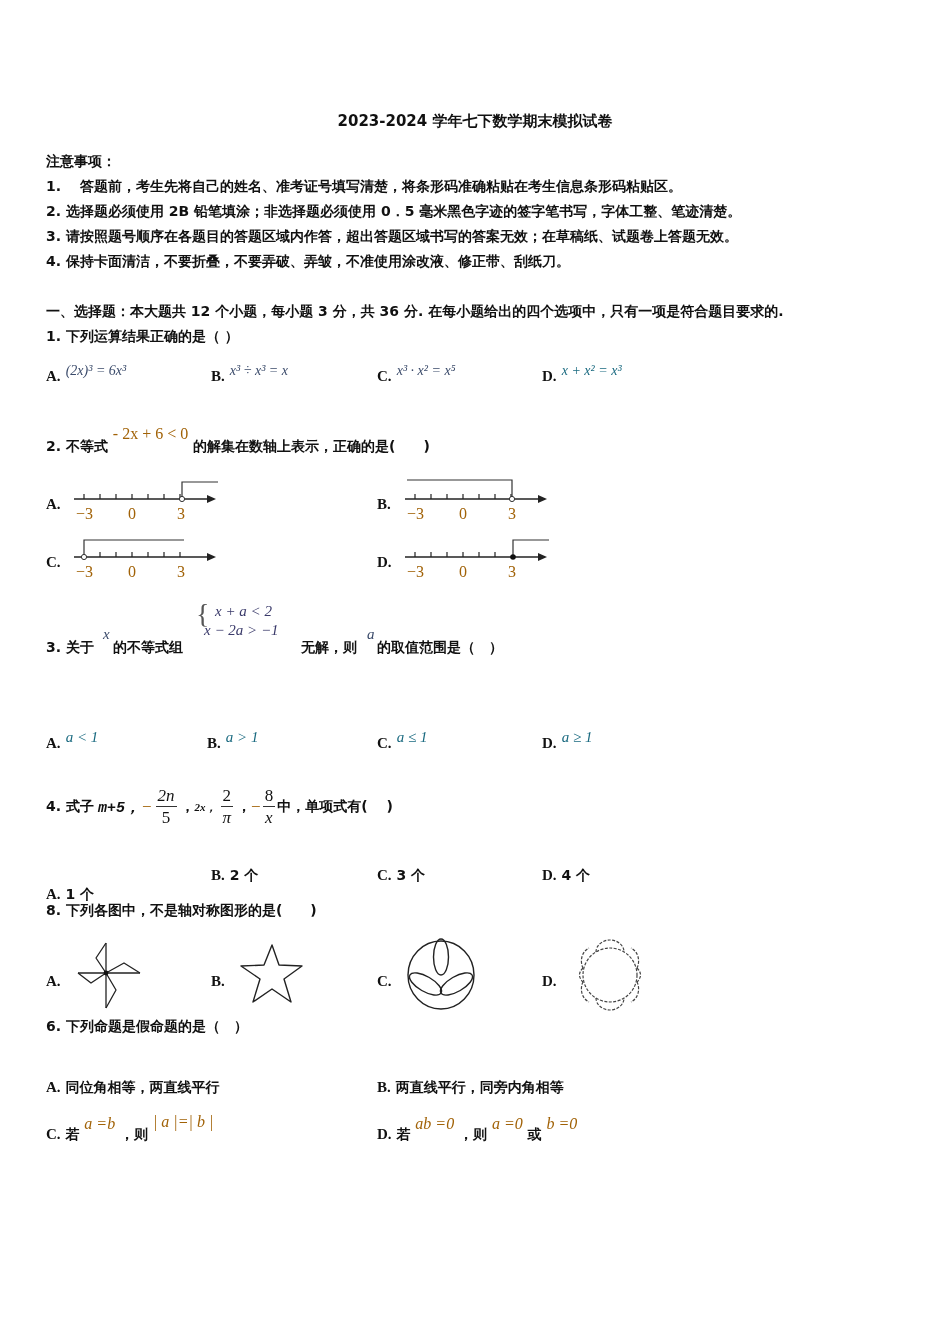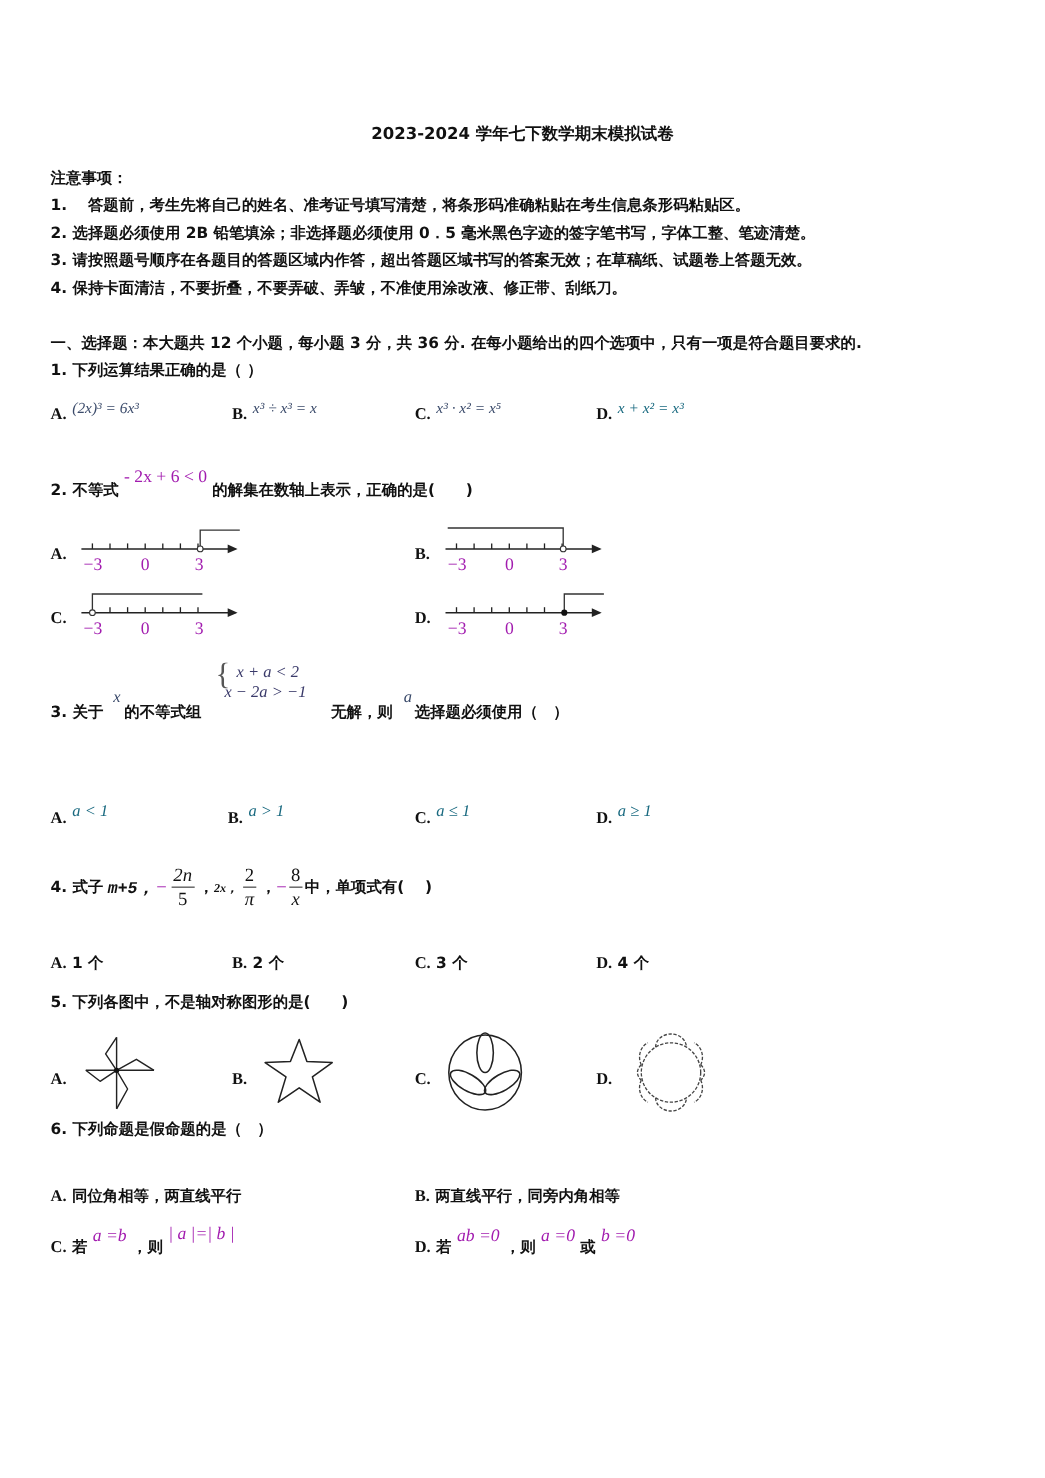--- a/index.html
+++ b/index.html
@@ -13,21 +13,21 @@
       left: 0; width: 950px; top: 112px; text-align: center;
       font-size: 15px; font-weight: bold; letter-spacing: 0px;
     }
     .note { font-size: 14px; font-weight: bold; left: 46px; }
     .q { font-size: 14px; font-weight: bold; }
     .opt-label { font-family: "Liberation Serif", "DejaVu Serif", serif; font-weight: bold; font-size: 15px; }
     .math {
       font-family: "Liberation Serif", "DejaVu Serif", serif;
       font-style: italic; font-weight: normal; color: #3a4a6a; font-size: 14px;
     }
-    .math-plain { font-family: "Liberation Serif", "DejaVu Serif", serif; font-weight: normal; font-size: 17px; color: #a21caf; }
+    .math-plain { font-family: "Liberation Serif", "DejaVu Serif", serif; font-weight: normal; font-size: 17px; color: #a16207; }
     .math-teal { color: #1a6a80; }
     .frac { display: inline-flex; flex-direction: column; align-items: center; vertical-align: middle; font-family: "Liberation Serif", serif; font-weight: normal; font-size: 17px; }
     .frac .num { border-bottom: 1px solid #333; padding: 0 2px; line-height: 20px; }
     .frac .den { line-height: 22px; font-style: italic; }
     svg { overflow: visible; }
     .sys {
       font-family: "Liberation Serif", serif; font-style: italic; font-size: 15px; color: #3a3a6a; line-height: 19px;
     }
   </style>
 </head>
@@ -156,21 +156,21 @@
 <div class="abs q" style="left:46px; top:639px;">3. 关于</div>
 <div class="abs math" style="left:103px; top:626px; font-size:15px;">x</div>
 <div class="abs q" style="left:113px; top:639px;text-align:right;">的不等式组</div>
 <div class="abs" style="left:196px; top:600px;">
   <span class="abs sys" style="left:0; top:4px; font-size:28px; font-style:normal; font-weight:lighter; color:#555;">{</span>
   <span class="abs sys" style="left:19px; top:2px;">x + a &lt; 2</span>
   <span class="abs sys" style="left:8px; top:21px;">x − 2a &gt; −1</span>
 </div>
 <div class="abs q" style="left:301px; top:639px;">无解，则</div>
 <div class="abs math" style="left:367px; top:626px; font-size:15px;">a</div>
-<div class="abs q" style="left:377px; top:639px;">选择题必须使用（　）</div>
+<div class="abs q" style="left:377px; top:639px;">的取值范围是（　）</div>
 
 <div class="abs" style="left:46px; top:733px;">
   <span class="opt-label">A.</span>
   <span class="math math-teal" style="position:relative; top:-6px; font-size:15px;">a &lt; 1</span>
 </div>
 <div class="abs" style="left:207px; top:733px;">
   <span class="opt-label">B.</span>
   <span class="math math-teal" style="position:relative; top:-6px; font-size:15px;">a &gt; 1</span>
 </div>
 <div class="abs" style="left:377px; top:733px;">
@@ -198,38 +198,38 @@
   </span>
   <span>，</span>
   <span class="math-plain">−</span>
   <span class="frac" style="margin:0 2px;">
     <span class="num">8</span>
     <span class="den">x</span>
   </span>
   <span>中，单项式有(　 )</span>
 </div>
 
-<div class="abs q" style="left:46px; top:867px;text-align:right;">
+<div class="abs q" style="left:46px; top:886px;text-align:right;">
   <span class="opt-label">A.</span>
   <span>1 个</span>
 </div>
 <div class="abs q" style="left:211px; top:867px;">
   <span class="opt-label">B.</span>
   <span>2 个</span>
 </div>
 <div class="abs q" style="left:377px; top:867px;">
   <span class="opt-label">C.</span>
   <span>3 个</span>
 </div>
 <div class="abs q" style="left:542px; top:867px;">
   <span class="opt-label">D.</span>
   <span>4 个</span>
 </div>
 
-<div class="abs q" style="left:46px; top:902px;">5. 下列各图中，不是轴对称图形的是(　　)</div>
+<div class="abs q" style="left:46px; top:902px;">8. 下列各图中，不是轴对称图形的是(　　)</div>
 
 <div class="abs" style="left:46px; top:938px; width:120px; height:75px;">
   <span class="abs opt-label" style="left:0; top:35px;">A.</span>
   <svg class="abs" style="left:30px; top:0;" width="70" height="75">
     <g fill="none" stroke="#222" stroke-width="1.3" stroke-linejoin="round">
       <line x1="30" y1="5" x2="30" y2="70"></line>
       <line x1="2" y1="35" x2="64" y2="35"></line>
       <polyline points="30,5 20,20 30,35"></polyline>
       <polyline points="64,35 48,25 30,35"></polyline>
       <polyline points="30,70 40,52 30,35"></polyline>

